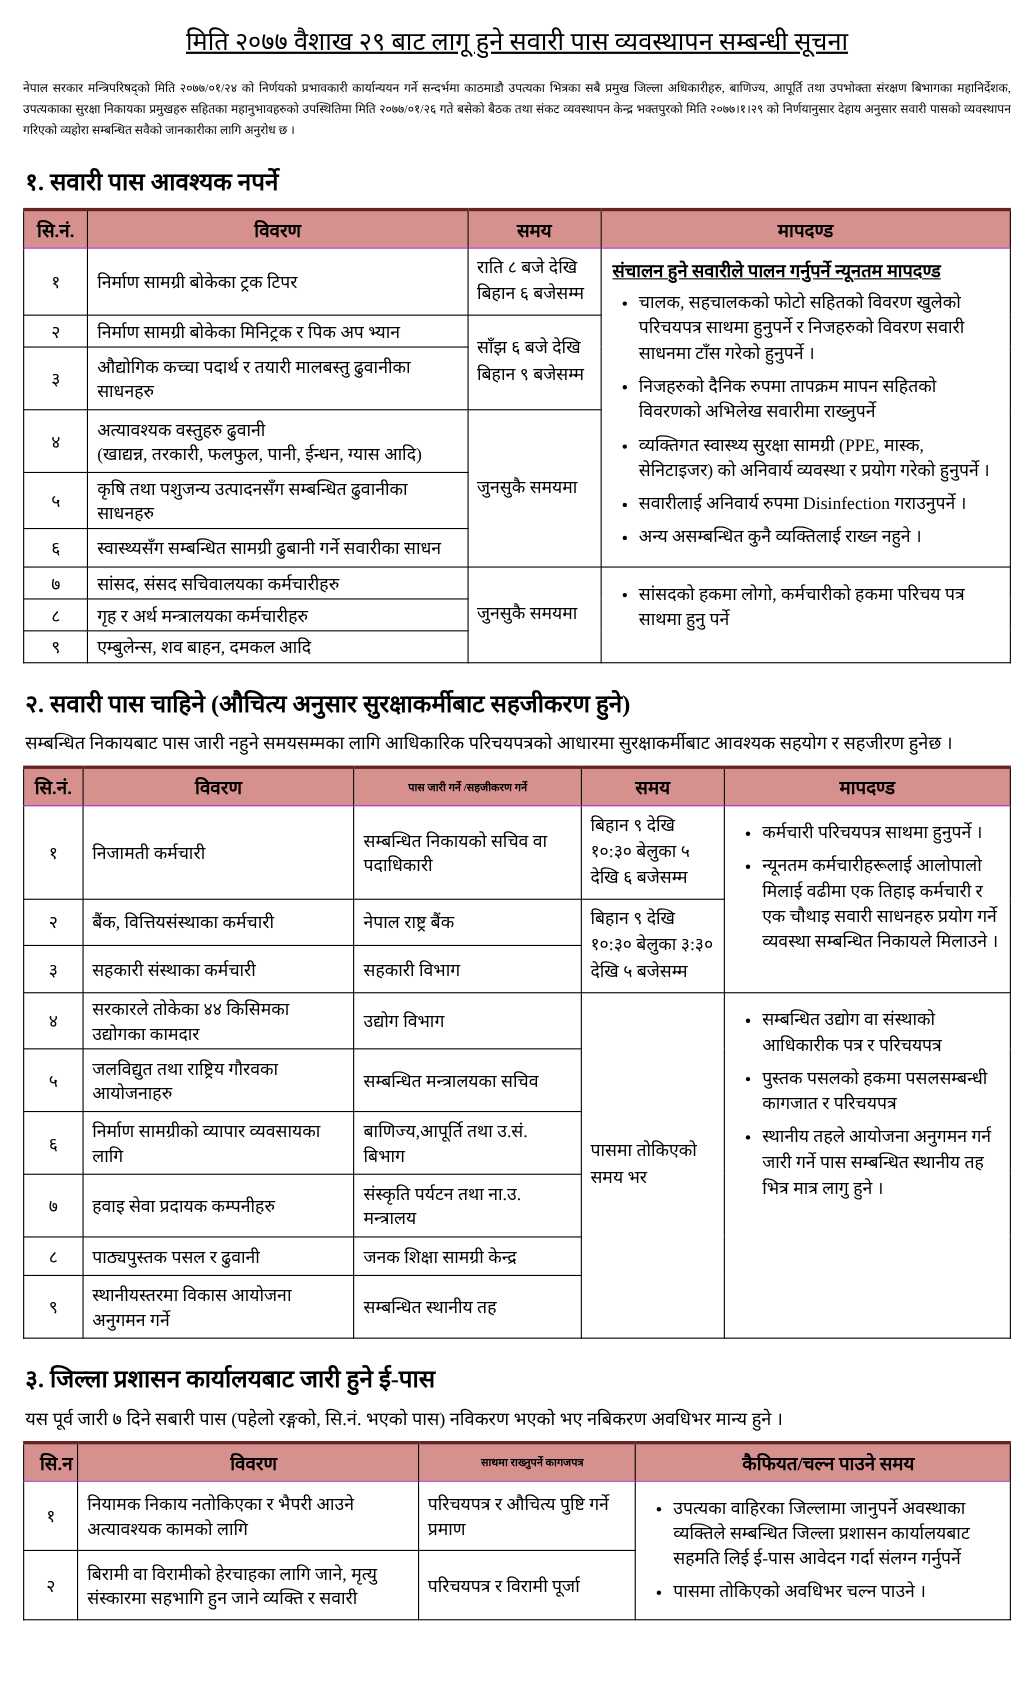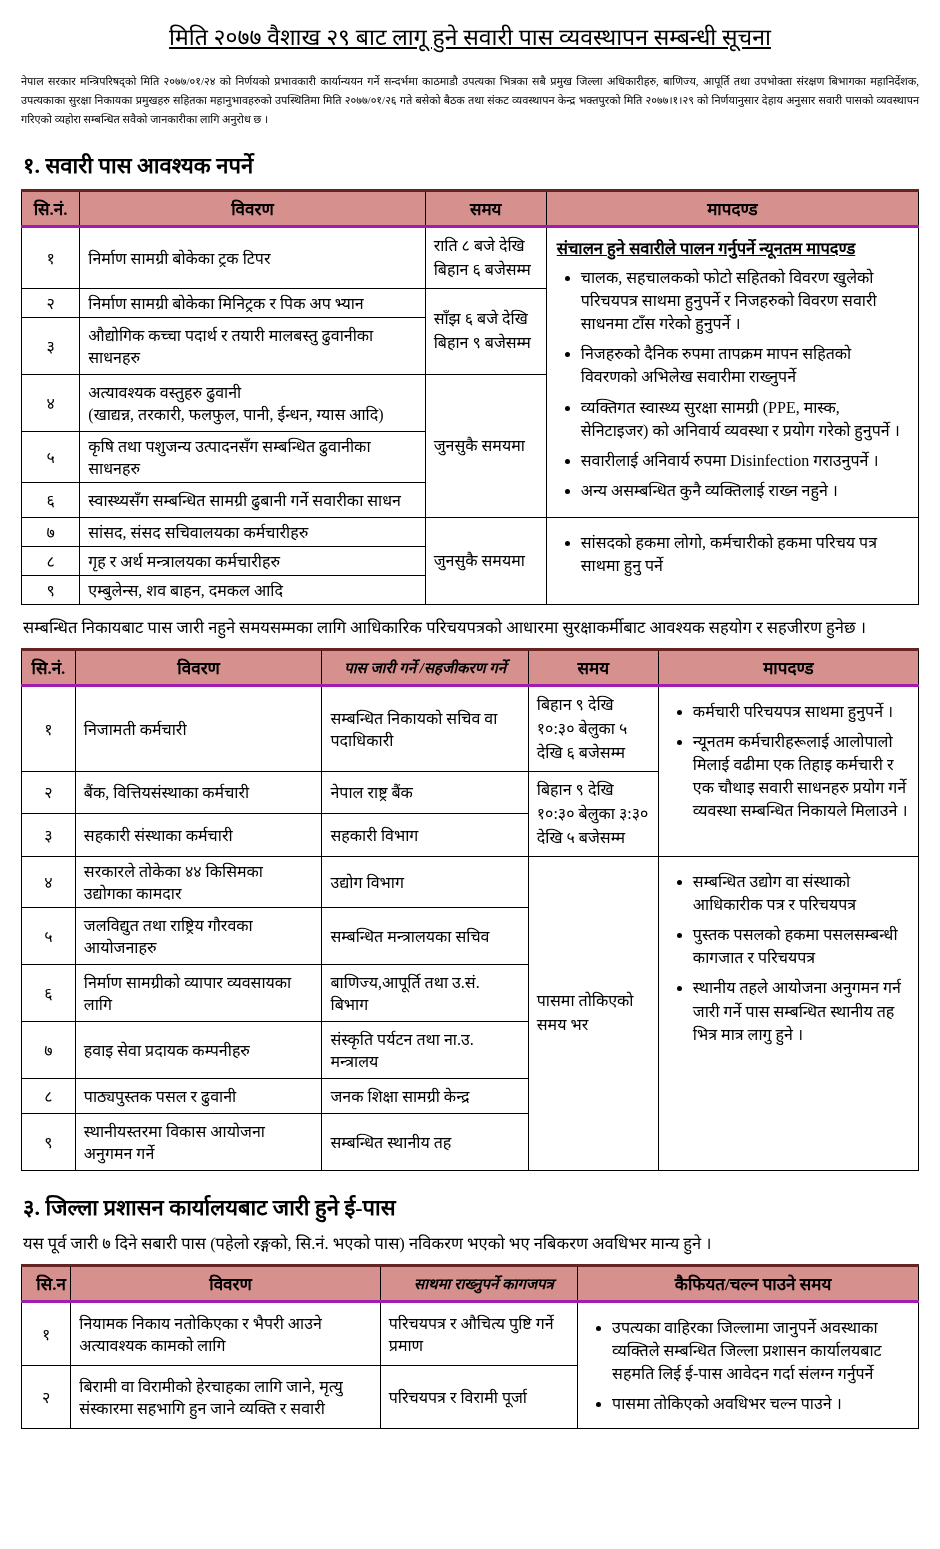--- a/index.html
+++ b/index.html
@@ -23,24 +23,24 @@
     margin: 20px 0 16px 0;
   }
   .sec-heading { font-size:22px; font-weight:bold; margin: 20px 0 10px 2px; }
   .sec-note { font-size:16.5px; margin: 0 0 10px 2px; }
 
   table { border-collapse: collapse; width:100%; font-size:16px; table-layout: fixed; }
   th, td { border:1px solid #000; padding:3px 8px; vertical-align: middle; word-wrap: break-word; }
   thead th {
     background:#d6918e;
     border-top:3px solid #632423;
-    border-bottom:3px solid #a21caf;
+    border-bottom:1px solid #a21caf;
     text-align:center; font-weight:bold; font-size:17px; padding:5px 4px;
   }
-  thead th.small { font-size:15px;font-style:italic; }
+  thead th.small { font-size:10px; }
   thead.left th { text-align:center; padding-left:14px; }
   td.sn { text-align:center; }
   td.crit { vertical-align: top; padding-top:6px; padding-bottom:6px; }
   td.time { line-height:1.5; }
   .crit-head {
     font-weight:bold; text-decoration:underline; font-size:16.5px;
     margin: 2px 0 4px 2px;
   }
   ul.bullets { margin:2px 0 2px 0; padding-left:26px; }
   ul.bullets li { margin: 7px 0; line-height:1.45; }
@@ -128,20 +128,21 @@
         <td class="sn">८</td>
         <td>गृह र अर्थ मन्त्रालयका कर्मचारीहरु</td>
       </tr>
       <tr>
         <td class="sn">९</td>
         <td>एम्बुलेन्स, शव बाहन, दमकल आदि</td>
       </tr>
     </tbody>
   </table>
 
+  <div class="sec-heading">२. सवारी पास चाहिने (औचित्य अनुसार सुरक्षाकर्मीबाट सहजीकरण हुने)</div>
   <p class="sec-note">सम्बन्धित निकायबाट पास जारी नहुने समयसम्मका लागि आधिकारिक परिचयपत्रको आधारमा सुरक्षाकर्मीबाट आवश्यक सहयोग र सहजीरण हुनेछ ।</p>
 
   <table>
     <colgroup>
         <col style="width:6%">
         <col style="width:27.5%">
         <col style="width:23%">
         <col style="width:14.5%">
         <col style="width:29%">
       </colgroup>

